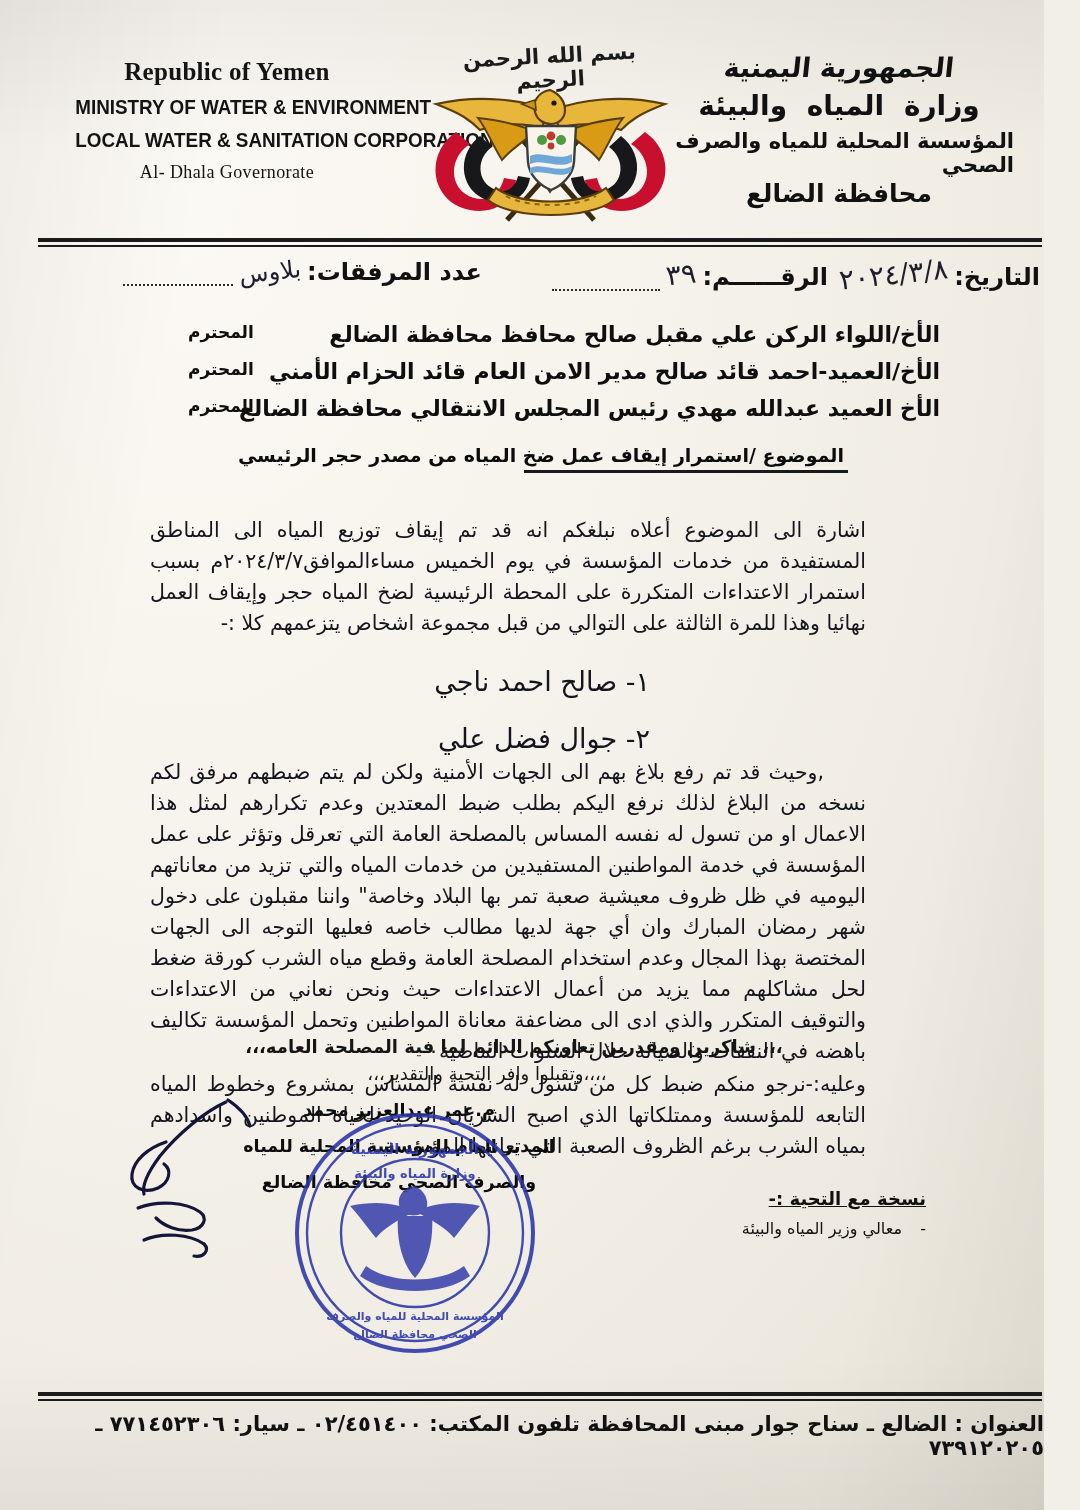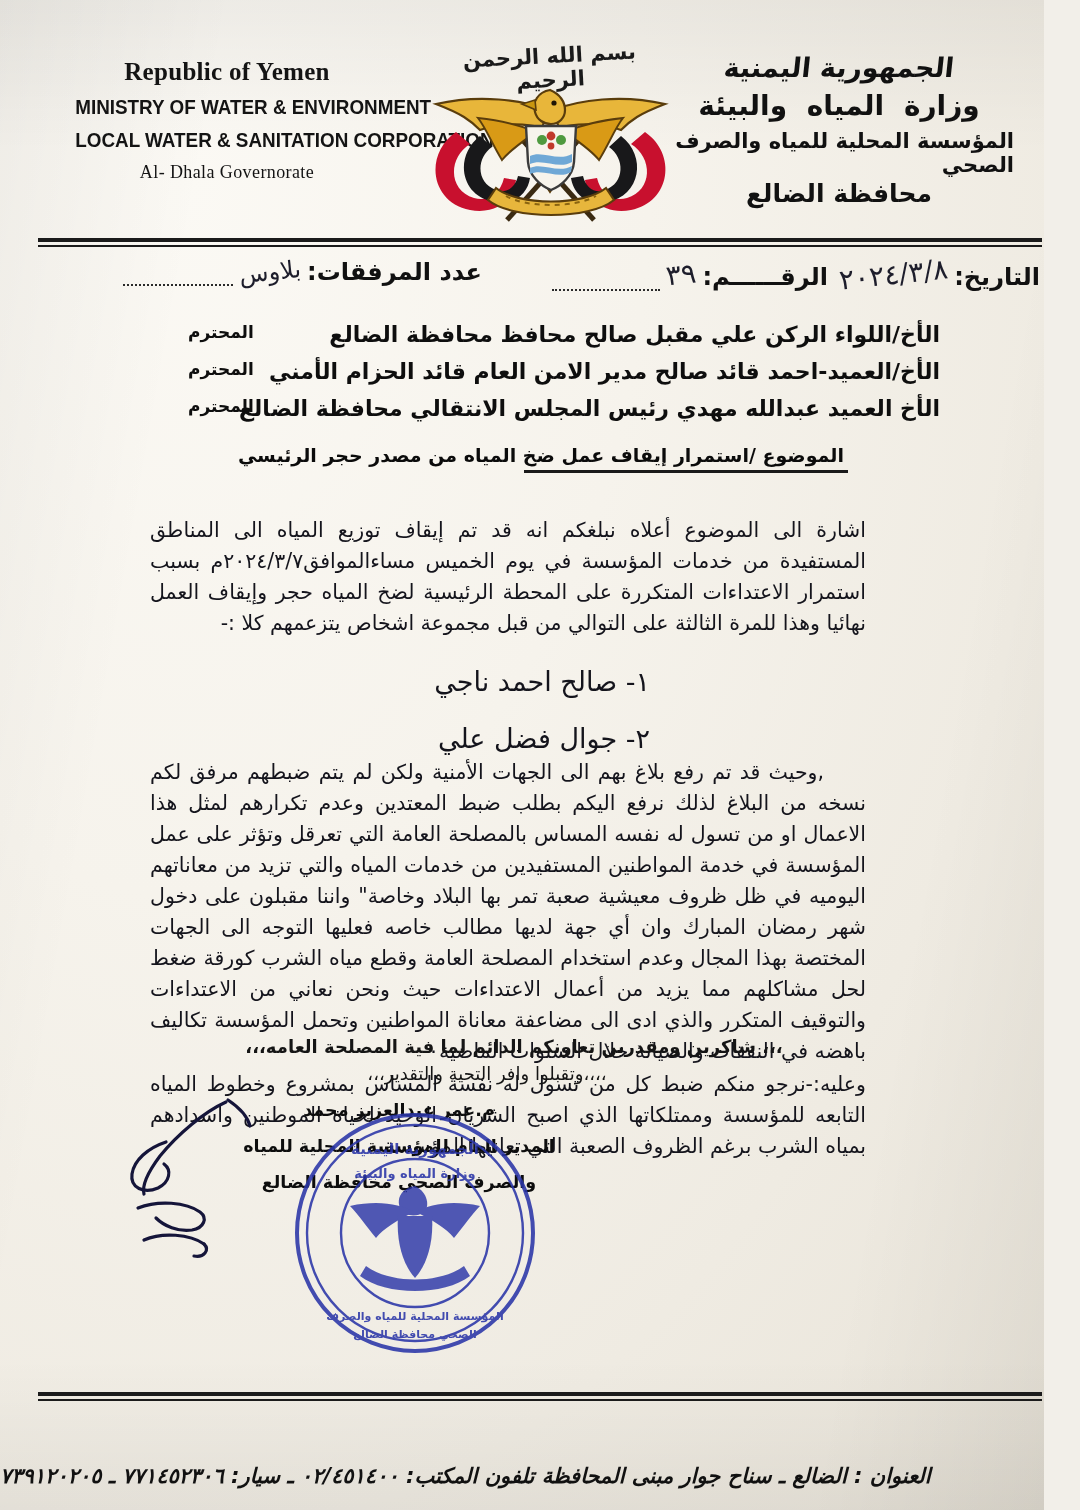--- a/index.html
+++ b/index.html
@@ -123,22 +123,22 @@
 
   
   #cc{position:absolute;right:118px;top:1188px;direction:rtl;color:#111;}
   #cc .cc-title{font-size:18px;font-weight:bold;text-decoration:underline;}
   #cc .cc-item{font-size:16px;margin-top:10px;padding-right:24px;position:relative;}
   #cc .cc-item:before{content:"-";position:absolute;right:0px;}
 
   
   #footer-rule{position:absolute;left:38px;top:1392px;width:1004px;}
   #footer-text{
-    position:absolute;left:0;right:0;top:1464px;text-align:left;direction:rtl;
-    font-size:21px;font-weight:bold;color:#111;letter-spacing:-.3px;font-style:italic;
+    position:absolute;left:0;right:0;top:1412px;text-align:right;direction:rtl;
+    font-size:21px;font-weight:bold;color:#111;letter-spacing:-.3px;
   }
 </style>
 </head>
 <body>
 
 <div id="page">
 
   <div id="header">
 
     <div id="eng-head">
@@ -279,20 +279,24 @@
       <path d="M76 158 C 100 176, 150 176, 174 158 L 180 168 C 154 188, 96 188, 70 168 Z"></path>
     </g>
     <g fill="#2a35a8" font-family="DejaVu Sans, sans-serif" font-weight="bold">
       <text x="125" y="46" font-size="15" text-anchor="middle" direction="rtl">الجمهورية اليمنية</text>
       <text x="125" y="70" font-size="13" text-anchor="middle" direction="rtl">وزارة المياه والبيئة</text>
       <text x="125" y="212" font-size="11" text-anchor="middle" direction="rtl">المؤسسة المحلية للمياه والصرف</text>
       <text x="125" y="230" font-size="11" text-anchor="middle" direction="rtl">الصحي محافظة الضالع</text>
     </g>
   </svg>
 
+  <div id="cc">
+    <div class="cc-title">نسخة مع التحية :-</div>
+    <div class="cc-item">معالي وزير  المياه والبيئة</div>
+  </div>
 
   <div id="footer-rule" class="rule-dbl">
     <div class="thick"></div>
       <div class="thin"></div>
   </div>
   <div id="footer-text">العنوان : الضالع ـ سناح جوار مبنى المحافظة  تلفون المكتب: ٠٢/٤٥١٤٠٠ ـ سيار: ٧٧١٤٥٢٣٠٦ ـ ٧٣٩١٢٠٢٠٥</div>
 
 </div>
 
 </body></html>

